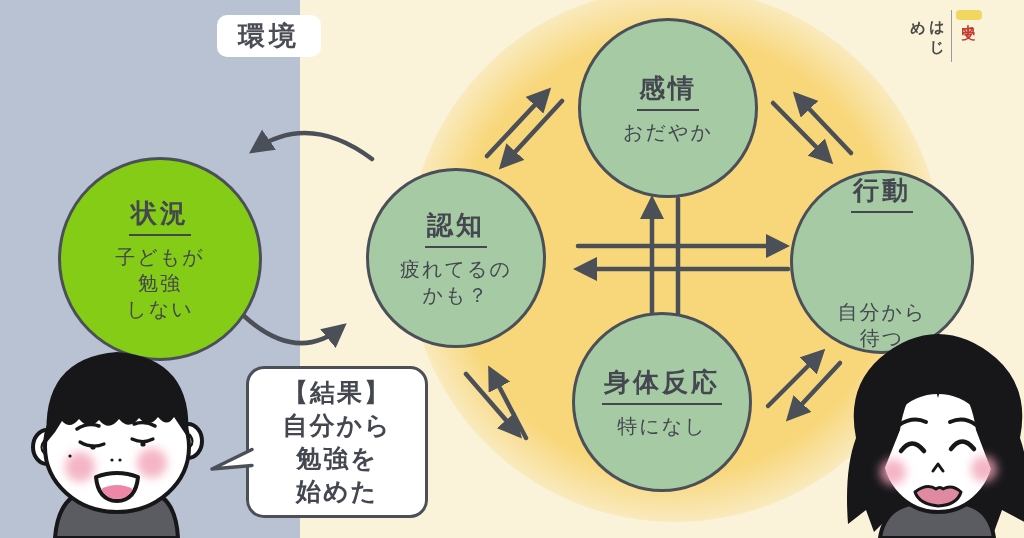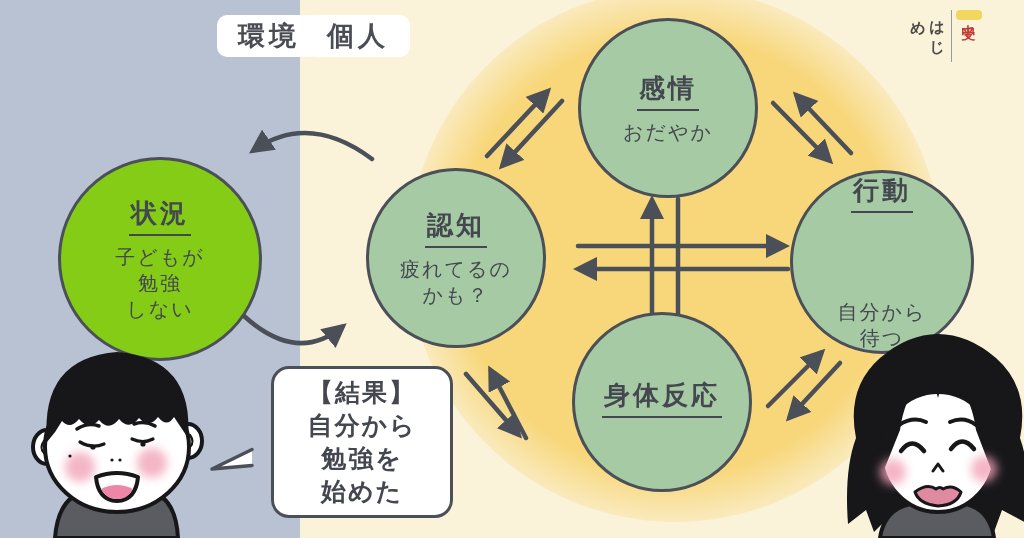--- a/index.html
+++ b/index.html
@@ -38,21 +38,21 @@
     position:absolute;top:15px;background:#ffffff;border-radius:10px;
     padding:3px 21px;font-size:27px;font-weight:bold;letter-spacing:4px;color:#4a4d55;
   }
   .zl-env{left:217px;}
   .zl-personal{left:306px;}
 
   .bubble{
     position:absolute;left:246px;top:366px;width:182px;height:152px;background:#ffffff;
     border:3.5px solid #4b4f58;border-radius:18px;box-sizing:border-box;
     display:flex;align-items:center;justify-content:center;text-align:center;
-    font-size:25px;font-weight:bold;letter-spacing:2px;line-height:1.32;white-space:pre-line;margin-left:25px;
+    font-size:25px;font-weight:bold;letter-spacing:2px;line-height:1.32;white-space:pre-line;
   }
 
   .logo{position:absolute;top:10px;right:42px;display:flex;flex-direction:row;align-items:flex-start;}
   .logo-hajime{
     writing-mode:vertical-rl;font-size:15px;font-weight:bold;color:#4a4a4a;
     letter-spacing:2px;padding-right:5px;border-right:1.5px solid #9a9a9a;height:52px;
   }
   .logo-stamp{
     writing-mode:vertical-rl;font-size:14px;font-weight:bold;color:#c23b32;
     background:#f0d75f;border-radius:4px;padding:4px 4px;margin-left:4px;letter-spacing:1px;
@@ -100,30 +100,30 @@
     <div class="body">疲れてるの
 かも？</div>
   </div>
   <div class="node node-green n-action">
     <div class="title">行動</div>
     <div class="body">自分から
 待つ</div>
   </div>
   <div class="node node-green n-physical">
     <div class="title">身体反応</div>
+    <div class="body">特になし</div>
   </div>
   <div class="node node-blue n-situation">
     <div class="title">状況</div>
     <div class="body">子どもが
 勉強
 しない</div>
   </div>
 
   <div class="zone-label zl-env">環境</div>
-  <div class="zone-label zl-personal">個人</div>
 
   <div class="bubble">【結果】
 自分から
 勉強を
 始めた</div>
   <svg class="layer" viewBox="0 0 1024 538">
     <path d="M 252,450 L 212,469 L 252,466 Z" fill="#ffffff"></path>
     <path d="M 252,449.5 L 212,469 M 212,469 L 252,465.5" stroke="#4b4f58" stroke-width="3.5" fill="none" stroke-linecap="round"></path>
   </svg>
 

